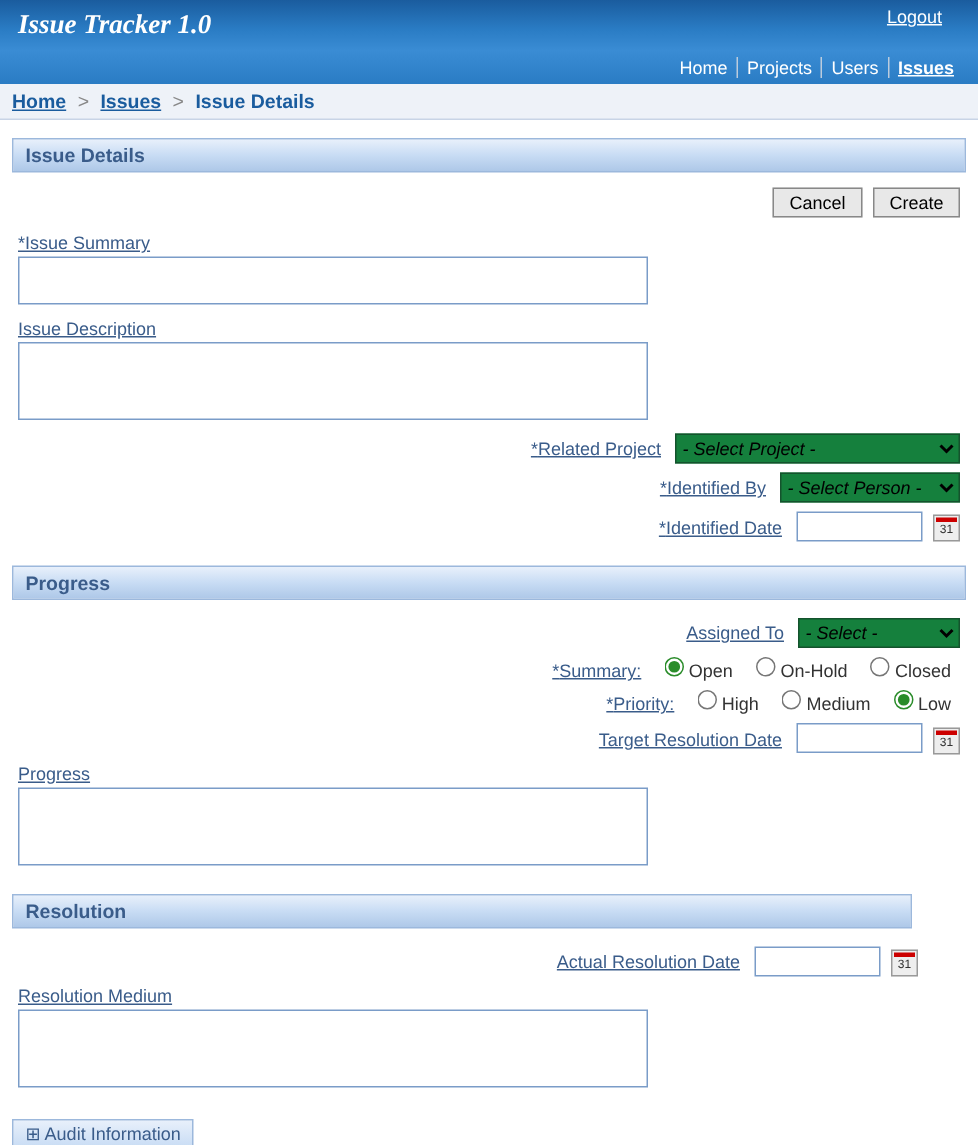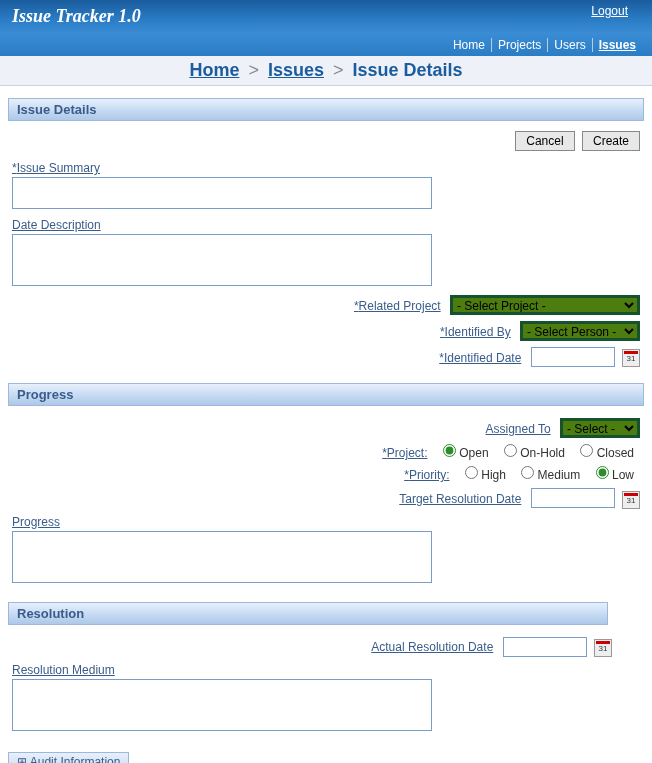--- a/index.html
+++ b/index.html
@@ -3,42 +3,42 @@
 <meta charset="utf-8">
 <style>
 * { box-sizing: border-box; margin: 0; padding: 0; }
 body { font-family: Arial, Helvetica, sans-serif; font-size: 12px; background: #fff; width: 652px; }
 .header { background: linear-gradient(to bottom, #1a5c9e 0%, #2a7cc4 35%, #3a8cd4 60%, #2a7cc4 100%); height: 56px; position: relative; color: #fff; }
 .app-title { font-size: 18px; font-weight: bold; font-style: italic; padding: 6px 12px; font-family: Liberation Serif, serif; }
 .logout { position: absolute; top: 4px; right: 24px; font-size: 12px; text-decoration: underline; cursor: pointer; }
 .topnav { position: absolute; bottom: 4px; right: 10px; font-size: 12px; }
 .topnav span { padding: 0 6px; border-right: 1px solid #bcd; cursor: pointer; }
 .topnav span:last-child { border-right: none; font-weight: bold; text-decoration: underline; }
-.breadcrumb { background: #eef2f8; padding: 4px 8px; border-bottom: 1px solid #c8d4e6; font-size: 18px; text-align: center; }
+.breadcrumb { background: #eef2f8; padding: 4px 8px; border-bottom: 1px solid #c8d4e6; font-size: 13px; }
 .breadcrumb a { color: #1a5c9e; text-decoration: underline; font-weight: bold; cursor: pointer; }
 .breadcrumb .sep { color: #888; margin: 0 4px; }
 .breadcrumb .current { color: #1a5c9e; font-weight: bold; }
 .content { padding: 6px 8px; }
 .section-header { background: linear-gradient(to bottom, #e8f0fb 0%, #c8dcf4 50%, #aec8e8 100%); border: 1px solid #9cb8dc; padding: 3px 8px; font-weight: bold; color: #3a5c8a; font-size: 13px; margin-top: 6px; }
 .section-body { padding: 6px 4px 10px 4px; }
 .btn-row { text-align: right; padding: 4px 0; }
 .btn { background: #e8e8e8; border: 1px solid #888; padding: 2px 10px; font-size: 12px; cursor: pointer; margin-left: 4px; }
 .field-label { color: #3a5c8a; text-decoration: underline; font-size: 12px; }
 .required::before { content: "*"; }
 .row-left { margin-top: 6px; }
 .row-right { margin-top: 6px; text-align: right; }
 .row-right .field-label { display: inline-block; margin-right: 6px; }
 textarea { width: 420px; border: 1px solid #7a9cc8; background: #fff; resize: none; font-family: inherit; font-size: 12px; padding: 2px; }
 .ta-short { height: 32px; }
 .ta-med { height: 52px; }
 input[type="text"].dateinp { width: 84px; border: 1px solid #7a9cc8; height: 20px; padding: 1px 3px; }
-select { border: 3px solid #14532d; background: #4d7c0f; font-size: 12px; height: 20px; }
+select { border: 1px solid #14532d; background: #15803d; font-size: 12px; height: 20px; font-style: italic; }
 .sel-wide { width: 190px; }
 .sel-med { width: 120px; }
-.sel-sm { width: 80px; }
+.sel-sm { width: 108px; }
 .cal-icon { display: inline-block; width: 18px; height: 18px; vertical-align: middle; margin-left: 4px; background: #eee; border: 1px solid #999; position: relative; cursor: pointer; }
 .cal-icon::before { content: ""; position: absolute; top: 1px; left: 1px; right: 1px; height: 3px; background: #c00; }
 .cal-icon::after { content: "31"; position: absolute; top: 4px; left: 0; right: 0; text-align: center; font-size: 8px; color: #333; }
 .radio-group label { margin: 0 6px; font-size: 12px; color: #333; }
 .radio-group input { accent-color: #2a8c2a; }
 .expander { display: inline-block; background: linear-gradient(to bottom, #e8f0fb, #c8dcf4); border: 1px solid #9cb8dc; padding: 2px 8px; font-size: 12px; color: #3a5c8a; cursor: pointer; margin-top: 8px; }
 .expander::before { content: "⊞ "; }
 .label-block { display: block; margin-bottom: 2px; }
 </style>
 </head>
@@ -68,21 +68,21 @@
       <button class="btn">Cancel</button>
       <button class="btn">Create</button>
     </div>
 
     <div class="row-left">
       <span class="field-label required label-block">Issue Summary</span>
       <textarea class="ta-short" style=""></textarea>
     </div>
 
     <div class="row-left">
-      <span class="field-label label-block">Date Description</span>
+      <span class="field-label label-block">Issue Description</span>
       <textarea class="ta-med" style=""></textarea>
     </div>
 
     <div class="row-right">
       <span class="field-label required">Related Project</span>
       <select class="sel-wide">
         <option>- Select Project -</option>
       </select>
     </div>
 
@@ -104,21 +104,21 @@
   <div class="section-body">
 
     <div class="row-right">
       <span class="field-label">Assigned To</span>
       <select class="sel-sm">
         <option>- Select -</option>
       </select>
     </div>
 
     <div class="row-right radio-group">
-      <span class="field-label required" style="text-decoration:underline">Project:</span>
+      <span class="field-label required" style="text-decoration:underline">Summary:</span>
       <label><input type="radio" name="status" checked="" style=""> <span>Open</span></label>
       <label><input type="radio" name="status" style=""> <span>On-Hold</span></label>
       <label><input type="radio" name="status" style=""> <span>Closed</span></label>
     </div>
 
     <div class="row-right radio-group">
       <span class="field-label required" style="text-decoration:underline">Priority:</span>
       <label><input type="radio" name="priority" style=""> <span>High</span></label>
       <label><input type="radio" name="priority" style=""> <span>Medium</span></label>
       <label><input type="radio" name="priority" checked="" style=""> <span>Low</span></label>

